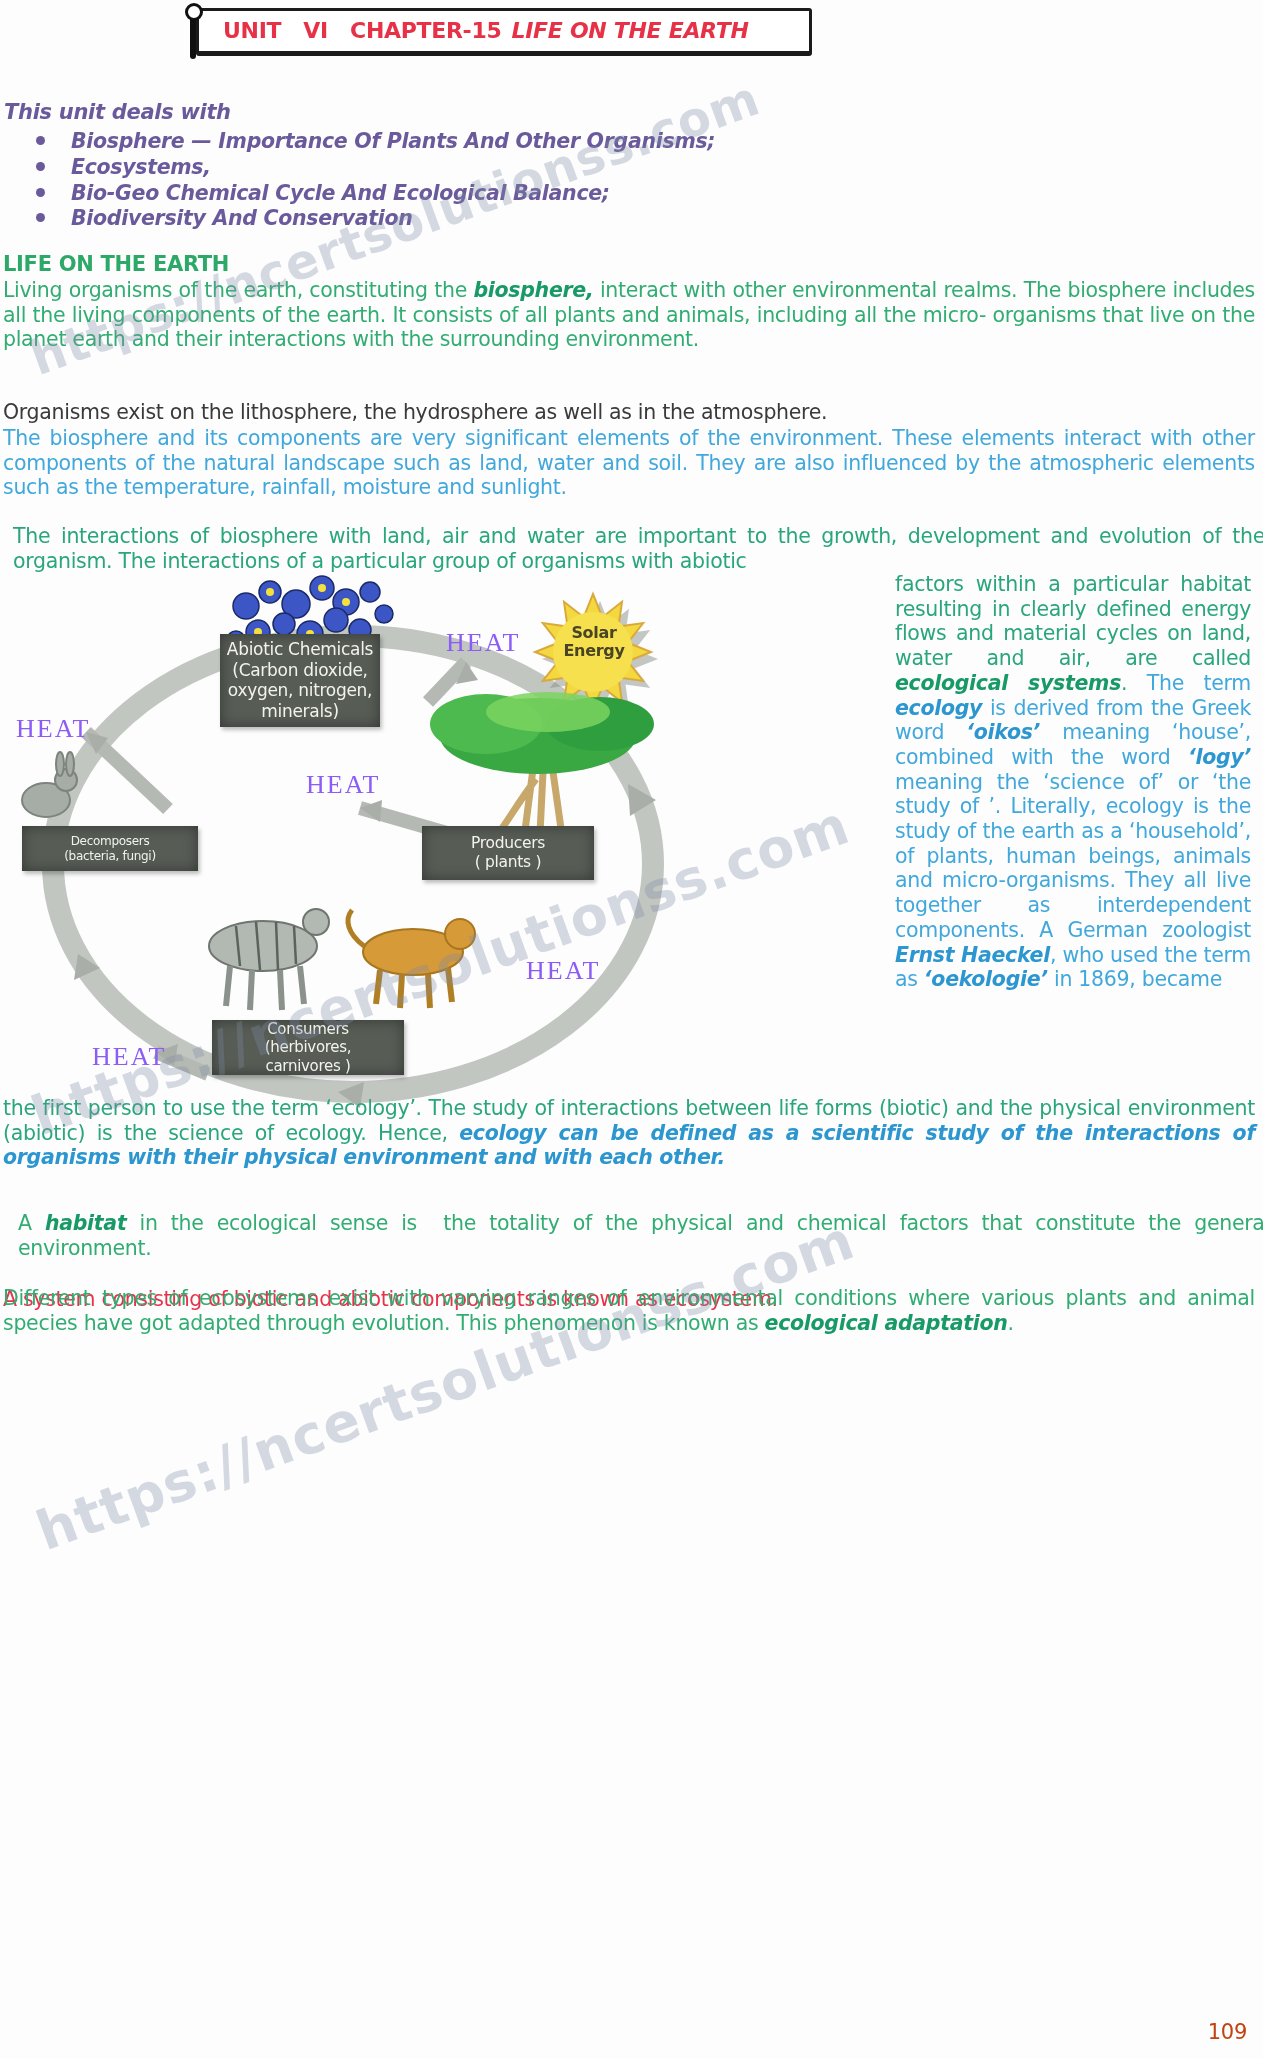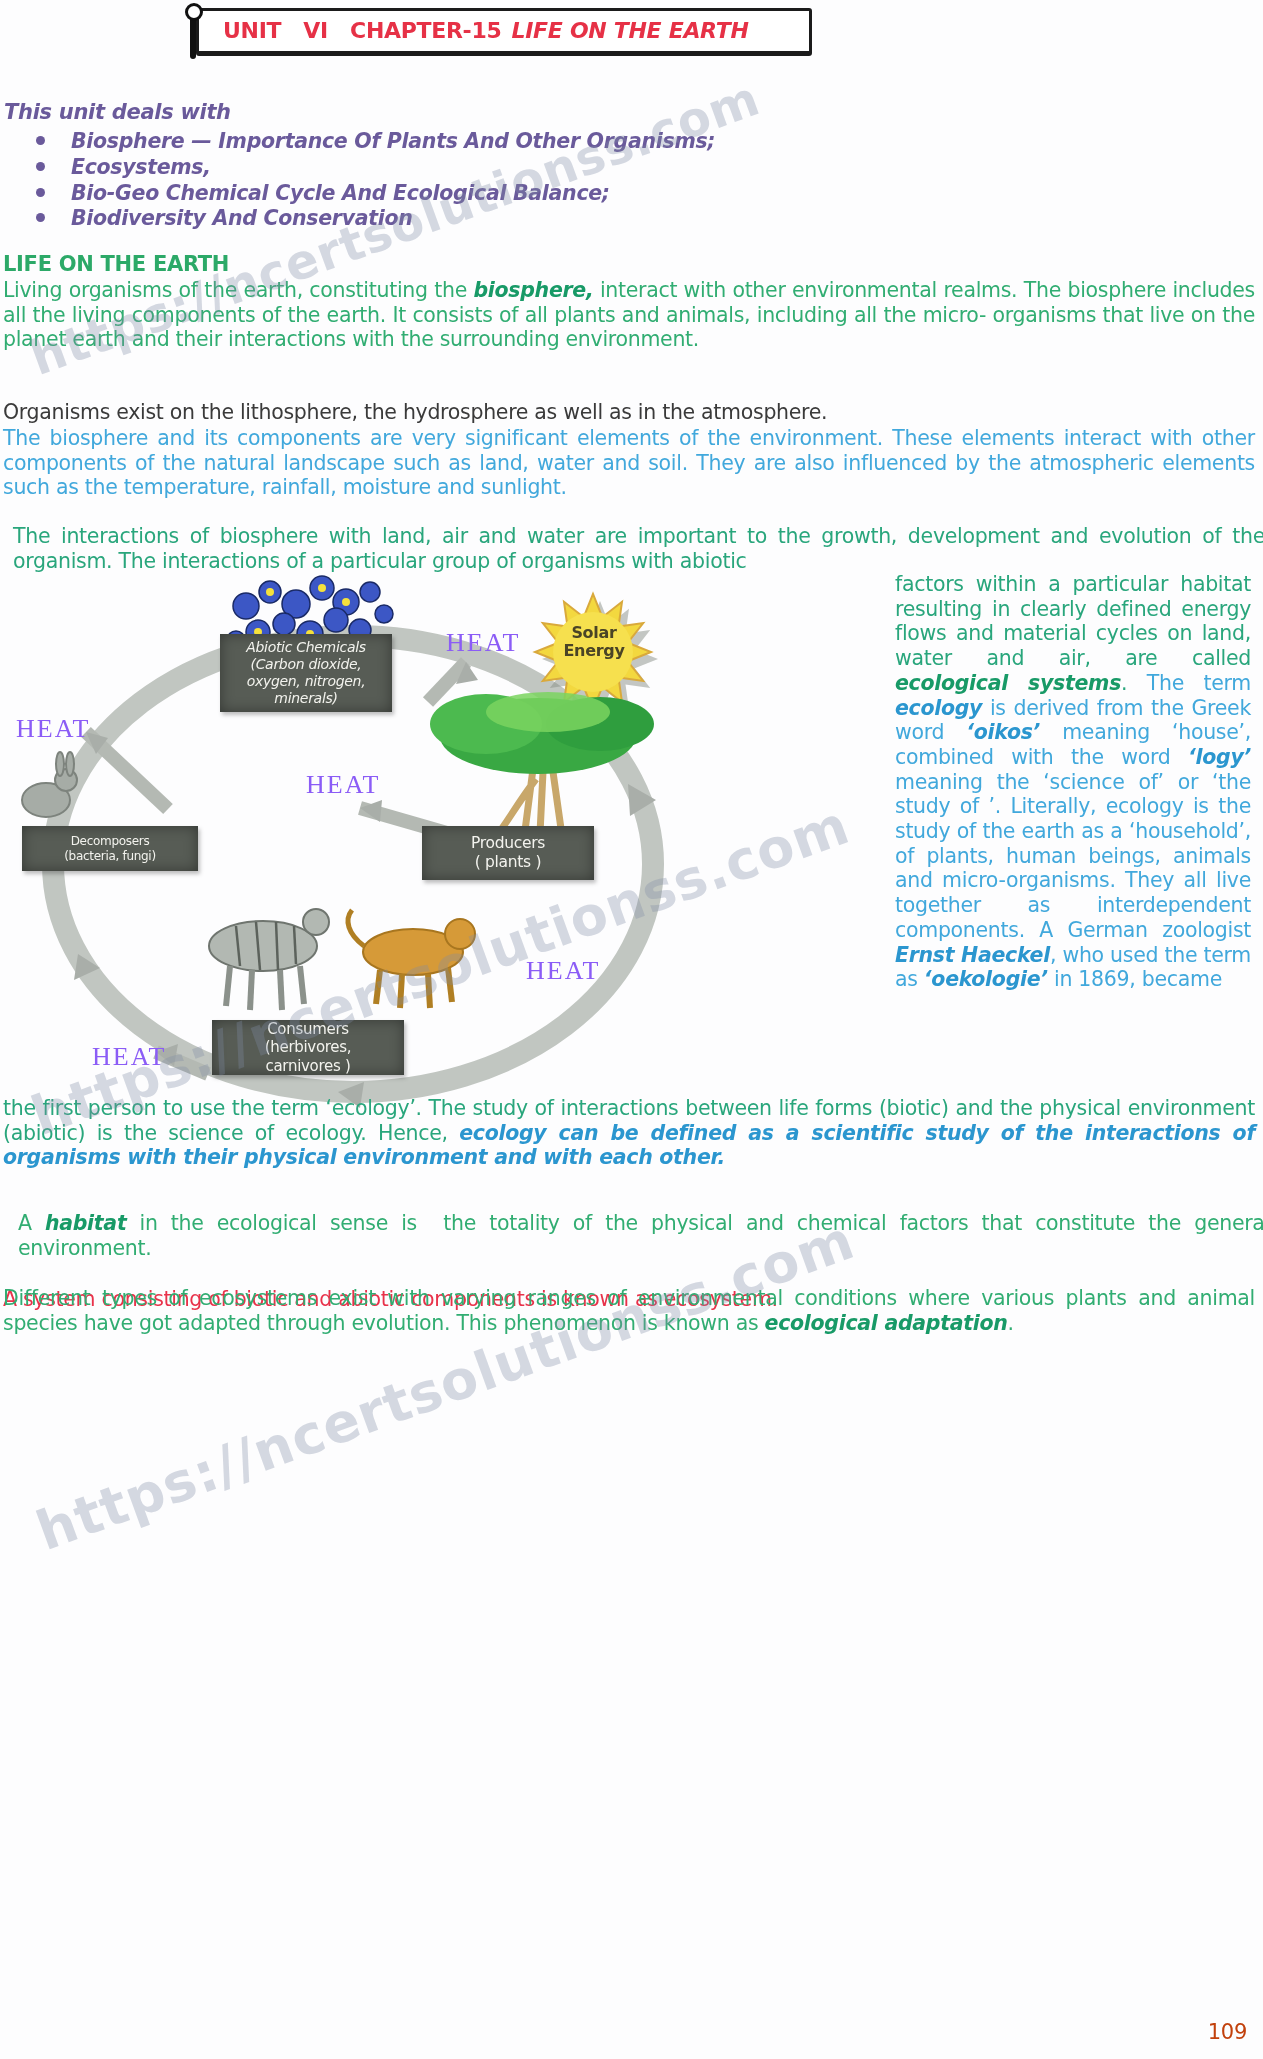--- a/index.html
+++ b/index.html
@@ -44,21 +44,21 @@
   .bottom2{left:18px;top:1211px;width:1252px;}
   .red-line{left:3px;top:1261px;width:1252px;text-align:left;margin-top:26px;}
   .bottom3{left:3px;top:1286px;width:1252px;}
 
   .page-num{right:16px;top:2020px;color:#c2410c;font-size:21px;}
 
   
   .diagram{left:8px;top:574px;width:885px;height:576px;}
   .dbox{position:absolute;background:#575c55;color:#f3f3ee;text-align:center;
     box-shadow:inset 0 0 14px rgba(0,0,0,.4), 2px 3px 4px rgba(0,0,0,.25);line-height:1.22;}
-  .dbox-abiotic{left:212px;top:60px;width:152px;padding:5px 10px;font-size:14px;font-style:italic;}
+  .dbox-abiotic{left:212px;top:60px;width:152px;padding:5px 4px;font-size:17px;}
   .dbox-decomp{left:14px;top:252px;width:172px;padding:8px 2px;font-size:12px;}
   .dbox-prod{left:414px;top:252px;width:168px;padding:8px 2px;font-size:15.5px;}
   .dbox-cons{left:204px;top:446px;width:188px;padding:0 2px;font-size:15px;}
   .heat{position:absolute;font-family:"Liberation Serif",serif;font-weight:normal;font-size:26px;
     color:#8b5cf6;letter-spacing:2px;}
   .heat1{left:8px;top:140px;}  .heat2{left:298px;top:196px;}
   .heat3{left:438px;top:54px;} .heat4{left:518px;top:382px;}
   .heat5{left:84px;top:468px;}
   .sun-label{position:absolute;left:537px;top:50px;width:98px;text-align:center;
     font-size:16px;font-weight:bold;color:#4a4426;line-height:1.15;}

